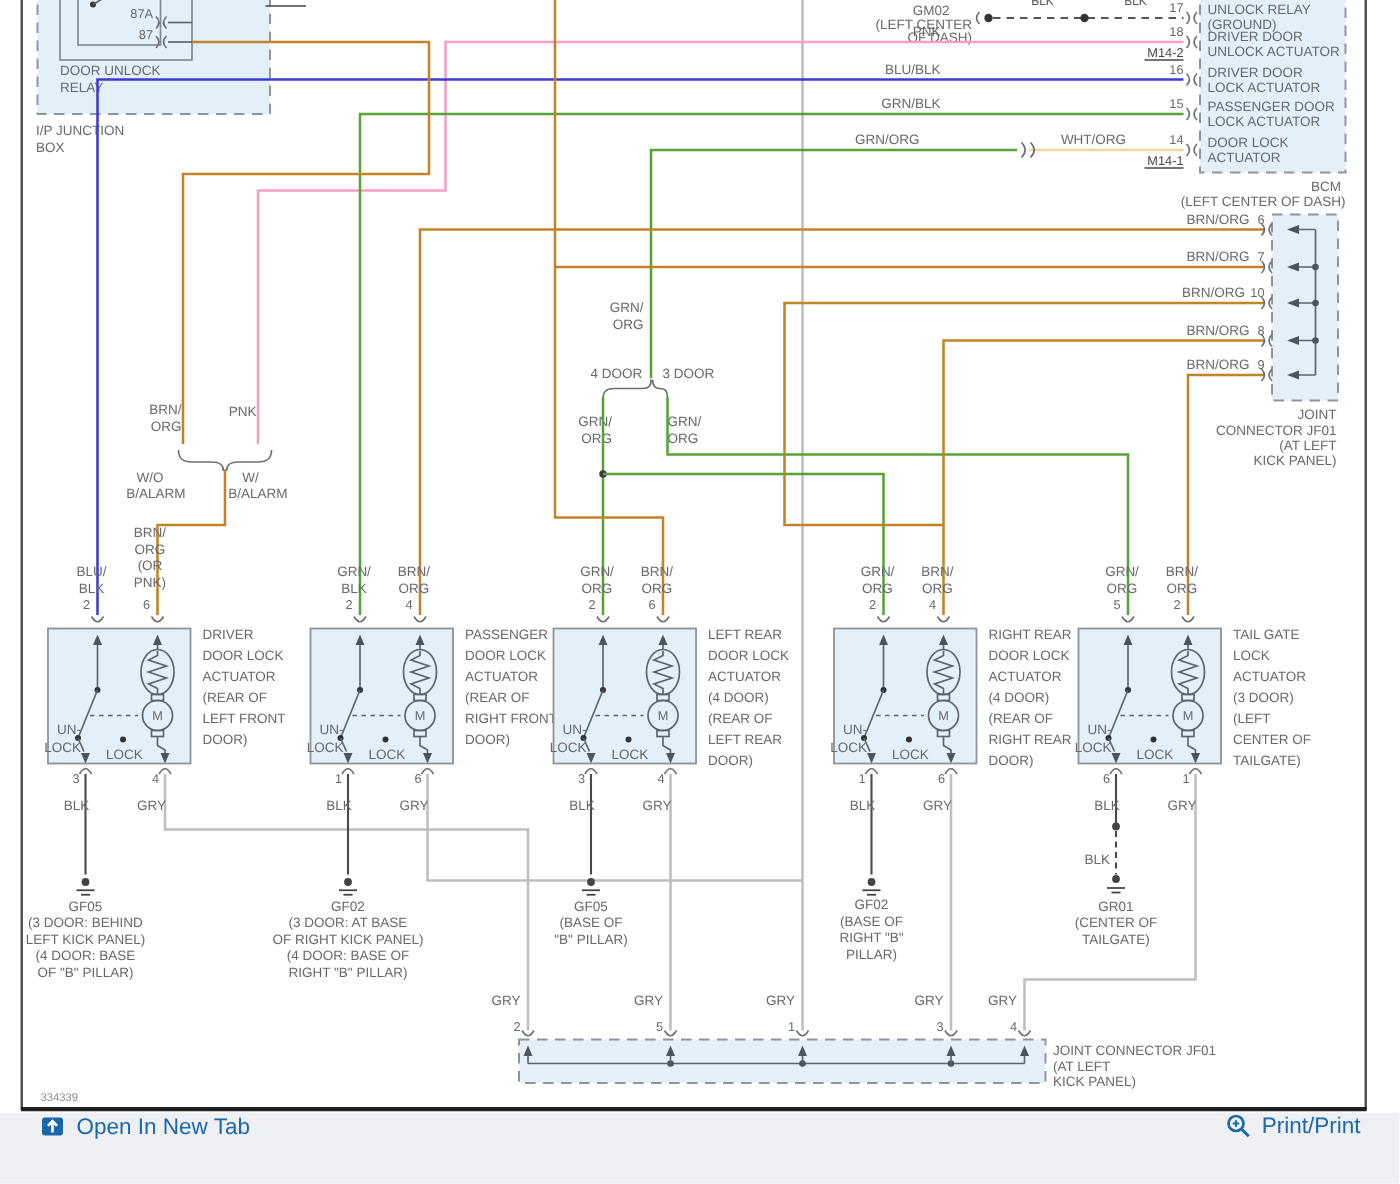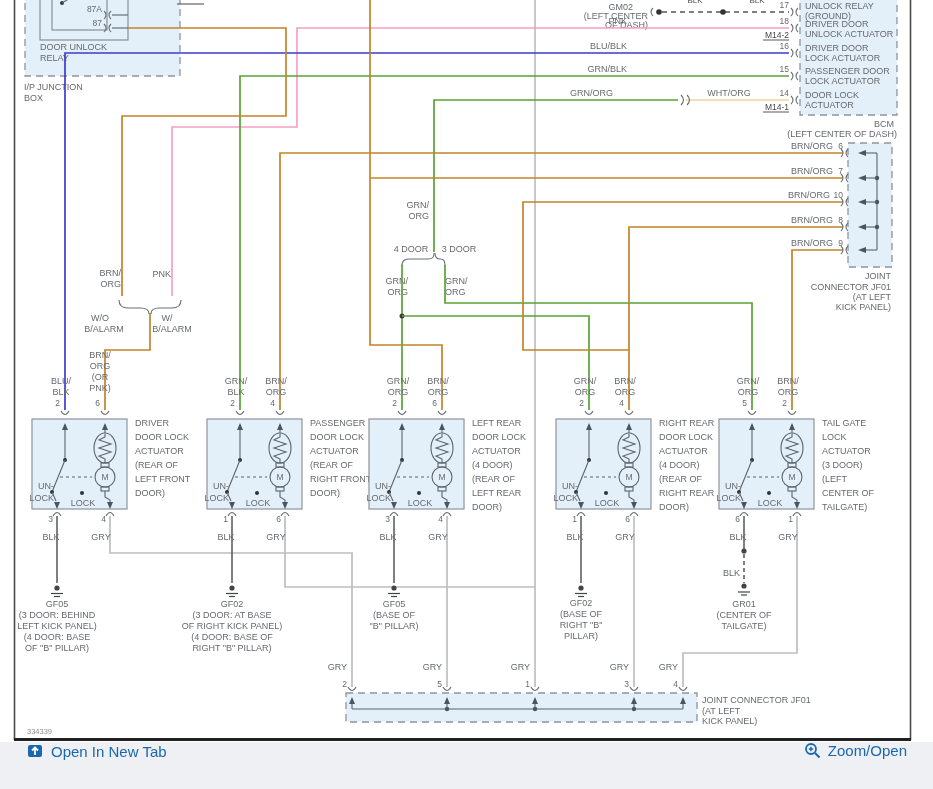--- a/index.html
+++ b/index.html
@@ -458,16 +458,16 @@
        <rect x="5" y="3" width="8" height="1.6" fill="#fff" opacity="0.0"></rect>
      </svg>
      <span>Open In New Tab</span>
    </a>
    <a class="tbtn">
      <svg width="17" height="17" viewBox="0 0 17 17">
        <circle cx="7" cy="7" r="5" stroke="#1b67ae" stroke-width="1.8" fill="none"></circle>
        <line x1="11" y1="11" x2="15.5" y2="15.5" stroke="#1b67ae" stroke-width="2"></line>
        <path d="M7,4.8 V9.2 M4.8,7 H9.2" stroke="#1b67ae" stroke-width="1.4"></path>
      </svg>
-     <span>Zoom/Open</span>
+     <span>Print/Print</span>
    </a>
  </div>
 </div>
 
 </body></html>

